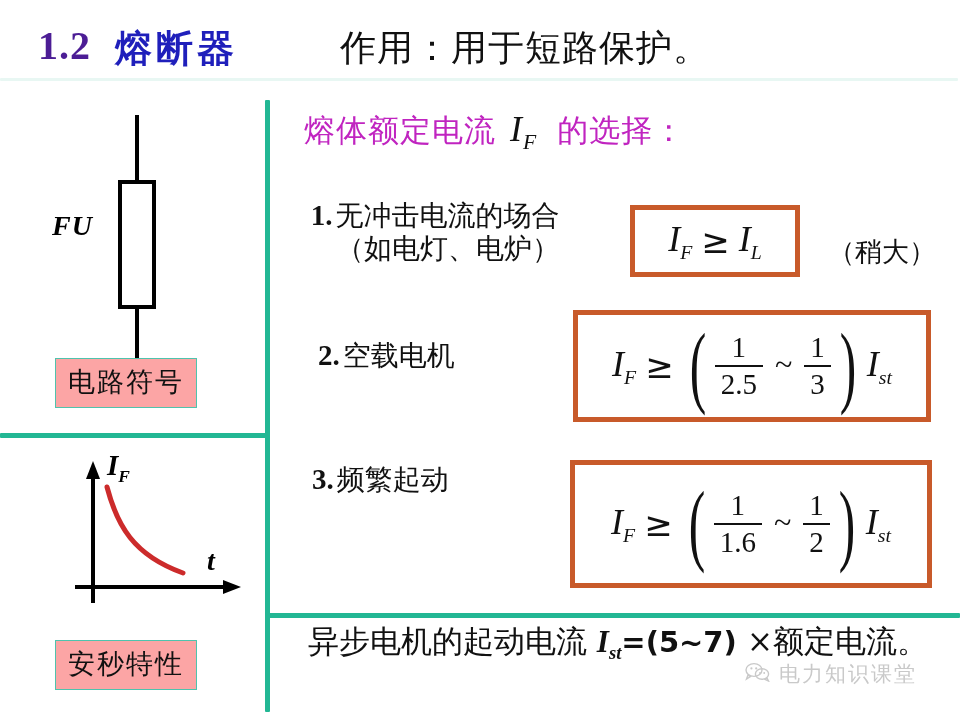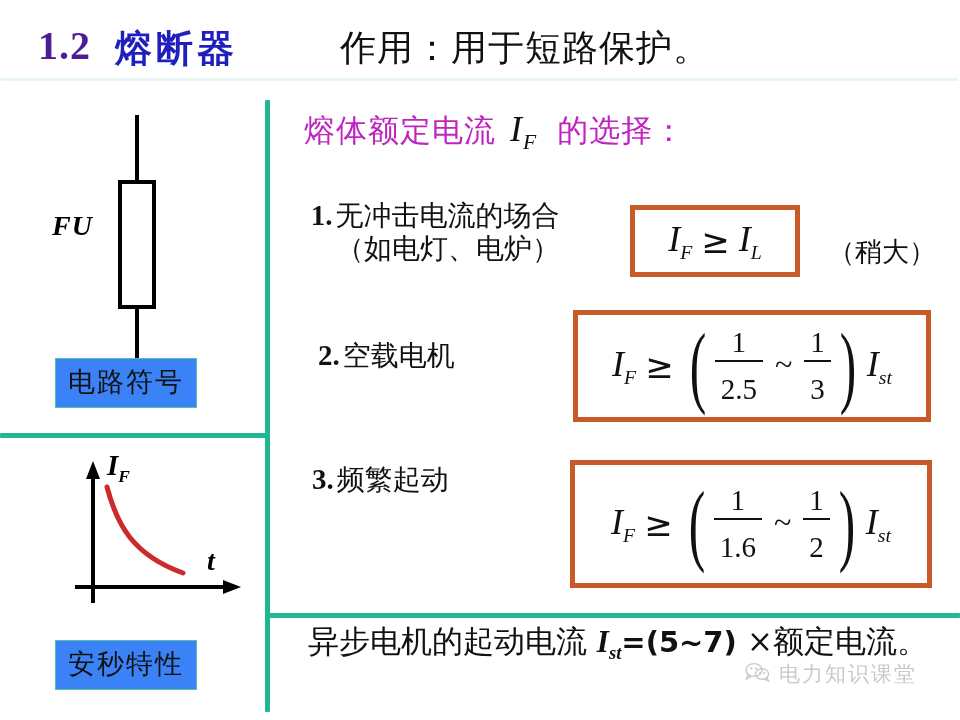--- a/index.html
+++ b/index.html
@@ -45,21 +45,21 @@
   #section-heading .var sub{font-size:.6em;font-style:italic;}
   #section-heading .tail{margin-left:14px;}
 
   
   #fuse-symbol{left:60px;top:110px;width:200px;height:270px;}
   #fu-label{
     left:52px;top:210px;font-size:28px;font-weight:bold;font-style:italic;
     font-family:"Liberation Serif",serif;color:#000;letter-spacing:1px;
   }
   .caption-box{
-    position:absolute;border:1.6px solid #4fc3ad;background:#3b82f6;
+    position:absolute;border:1.6px solid #4fc3ad;background:#fca5a5;
     font-size:27px;color:#111;font-family:"DejaVu Serif",serif;
     padding:5px 12px 7px 12px;letter-spacing:2px;white-space:nowrap;
   }
   #caption-circuit{left:55px;top:358px;}
   #caption-curve{left:55px;top:640px;}
   #amp-second-chart{left:55px;top:455px;width:200px;height:175px;}
 
   
   .item{
     position:absolute;color:#111;white-space:nowrap;
@@ -92,21 +92,21 @@
   .paren{
     font-size:90px;line-height:0;transform:scaleX(.55);
     display:inline-block;font-family:"Liberation Serif",serif;
     font-weight:300;
   }
   .frac{
     display:inline-flex;flex-direction:column;align-items:center;
     vertical-align:middle;margin:0 2px;
   }
   .frac .num-t{font-size:29px;padding:0 6px 1px;}
-  .frac .den-t{font-size:29px;padding:11px 6px 0;}
+  .frac .den-t{font-size:29px;padding:1px 6px 0;}
   .frac .bar{height:2.5px;background:#111;width:100%;}
 
   #note-slightly{
     left:828px;top:234px;font-size:27px;color:#111;
     font-family:"DejaVu Serif",serif;white-space:nowrap;
   }
 
   
   #bottom-note{
     left:308px;top:622px;width:640px;

